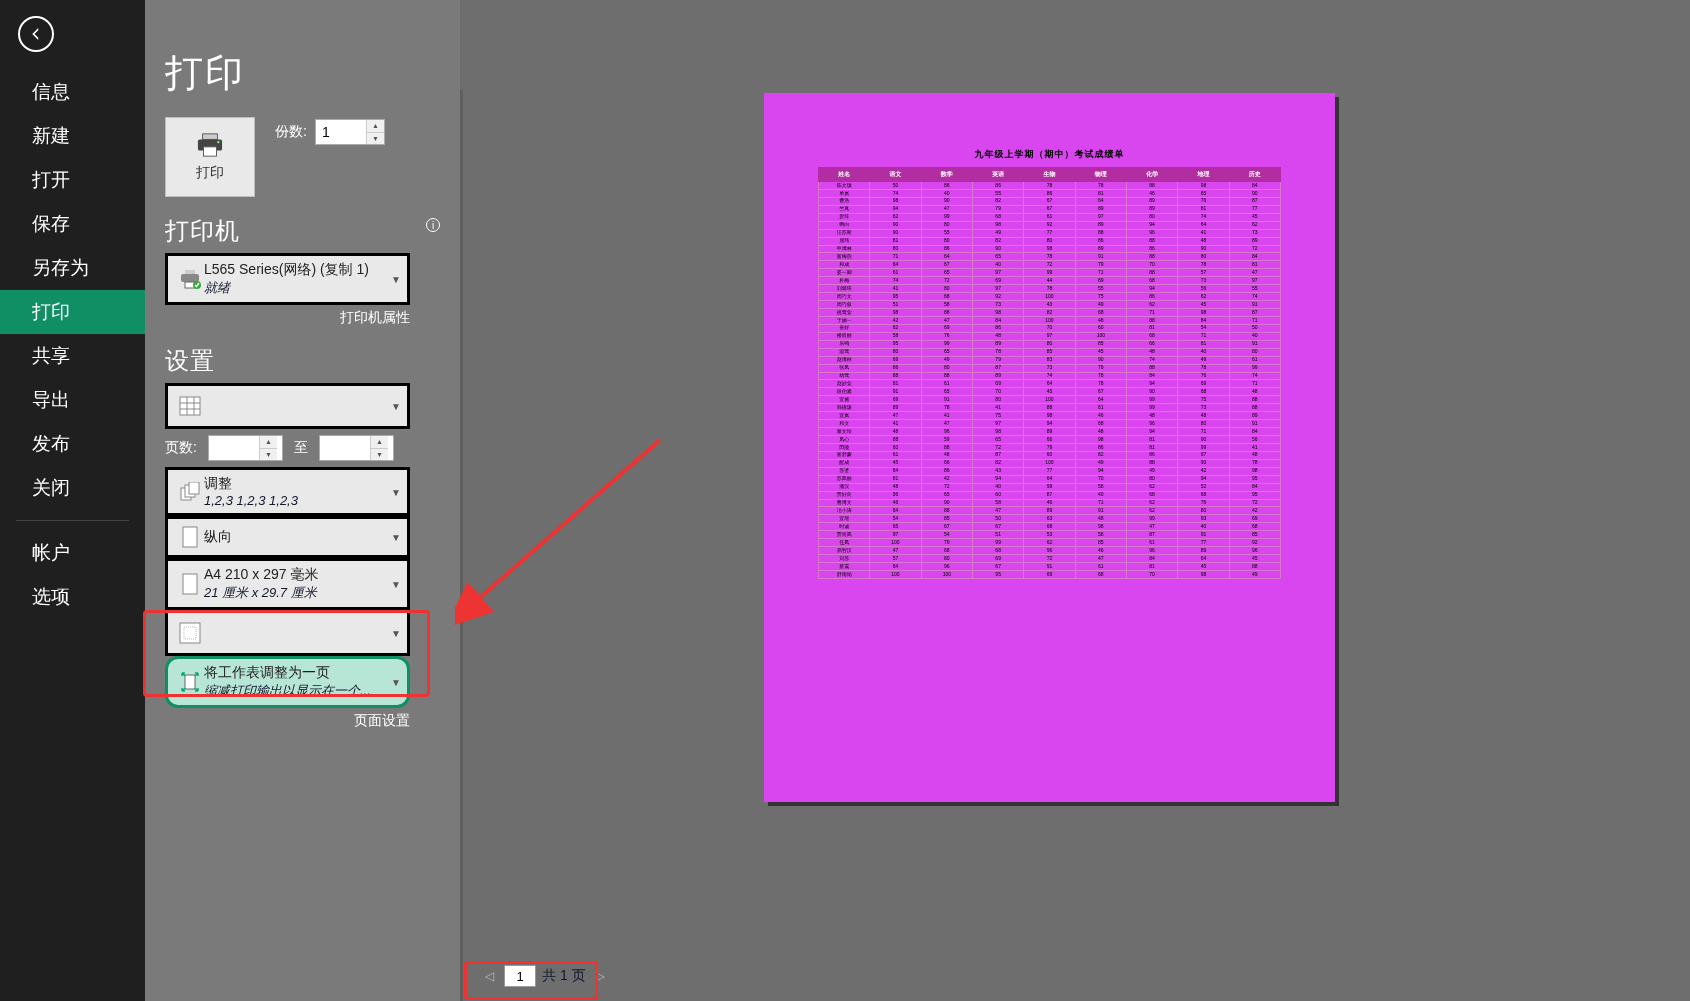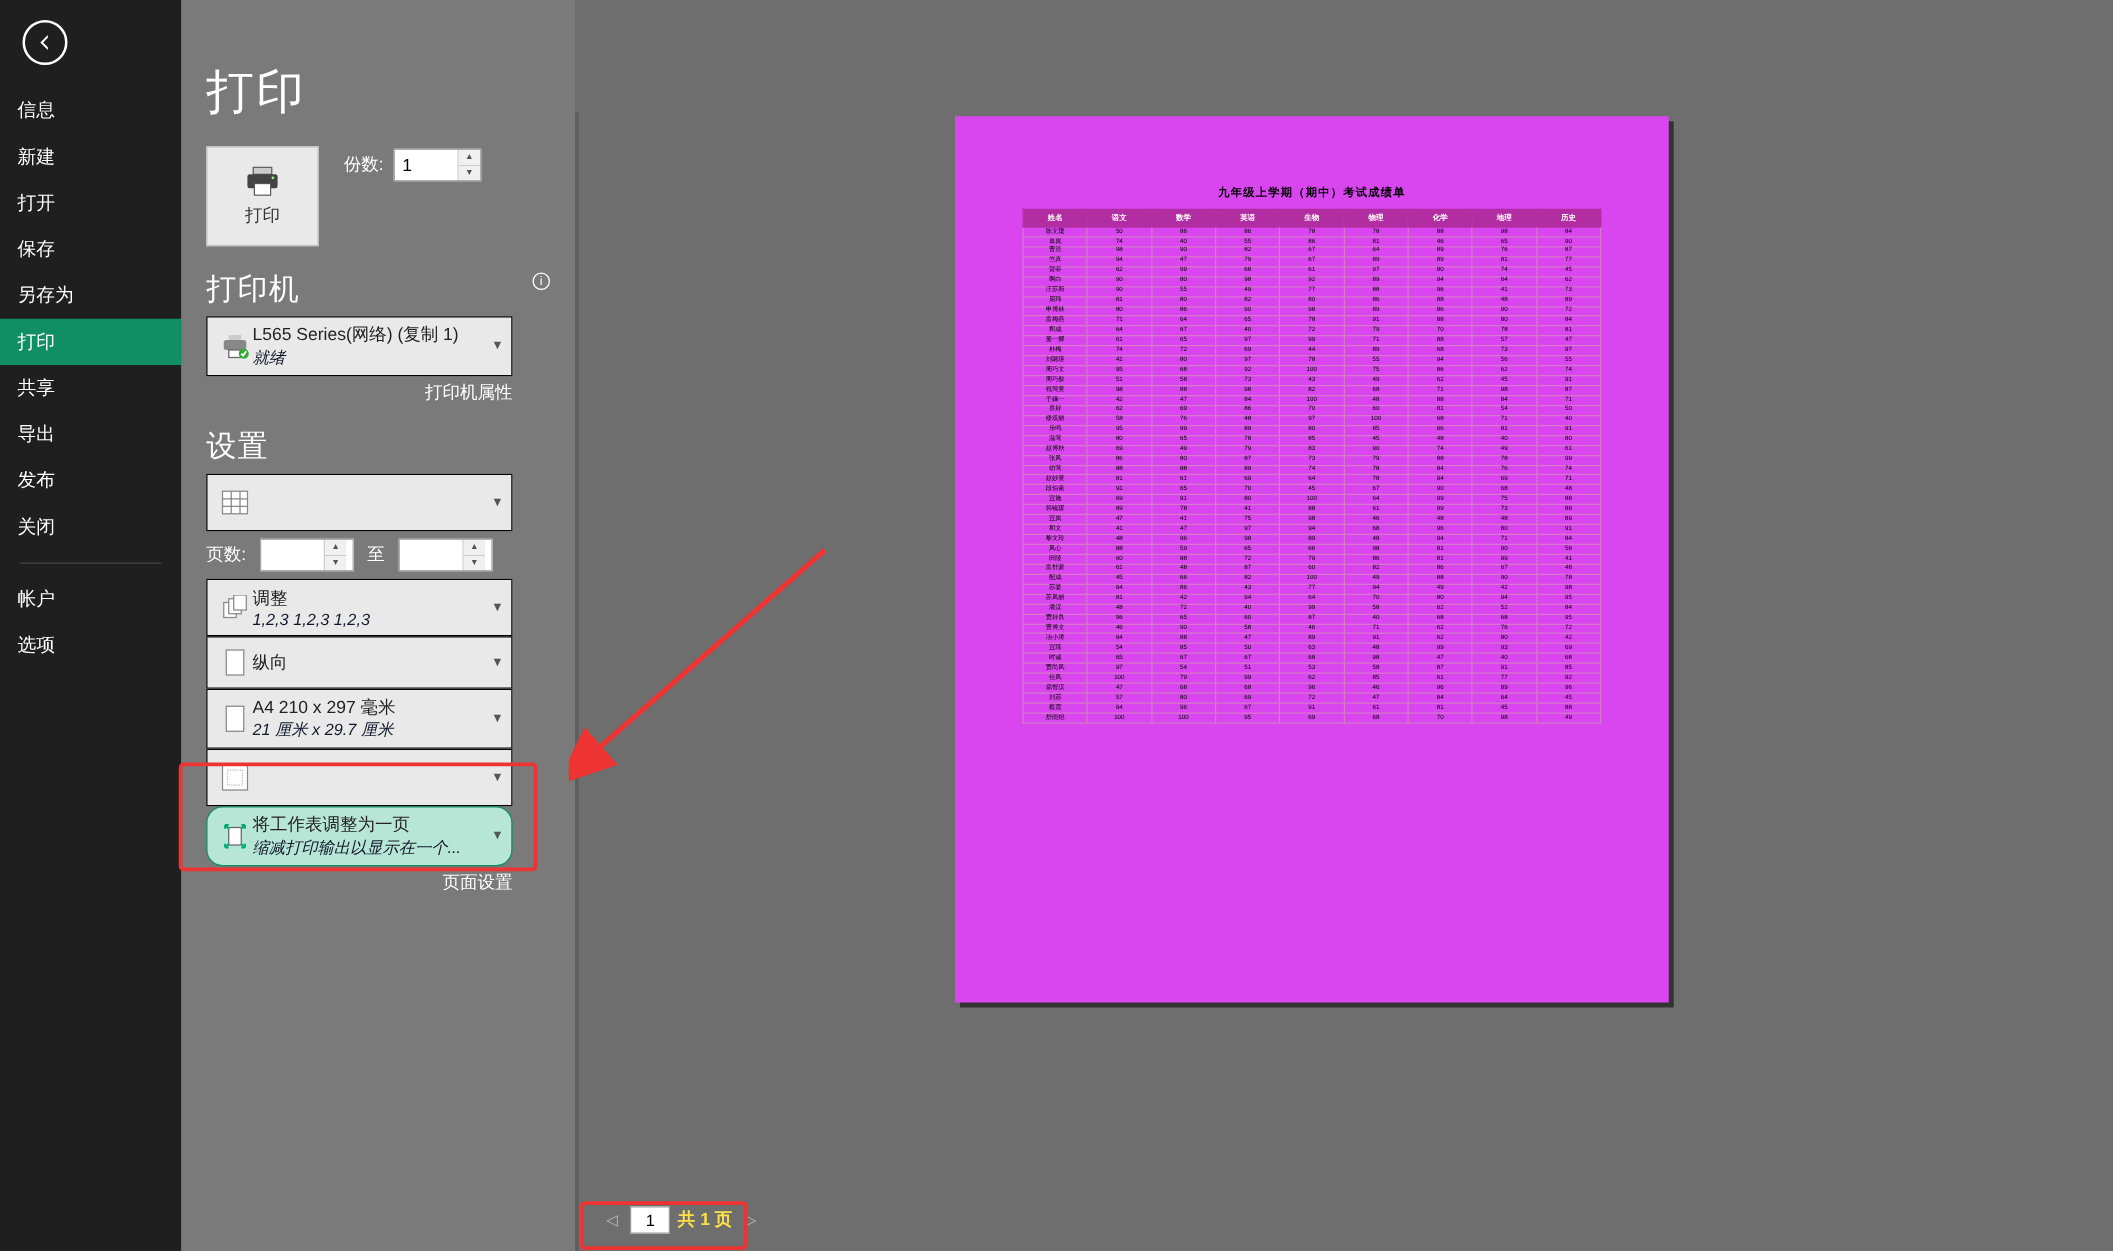--- a/index.html
+++ b/index.html
@@ -4,21 +4,21 @@
 <style>
 * { box-sizing: border-box; margin: 0; padding: 0; }
 html, body { width: 1690px; height: 1001px; overflow: hidden; font-family: "Microsoft YaHei", "Segoe UI", sans-serif; background: #6e6e6e; }
 
 .app { display: flex; width: 100%; height: 100%; }
 
 
 .sidebar { width: 145px; background: #1f1f1f; color: #fff; display: flex; flex-direction: column; padding-top: 8px; }
 .back-btn { width: 36px; height: 36px; border: 2px solid #fff; border-radius: 50%; margin: 8px 0 18px 18px; display:flex; align-items:center; justify-content:center; cursor:pointer; }
 .back-btn svg { width: 18px; height: 18px; fill: #fff; }
-.side-item { padding: 9px 14px; font-size: 15px; color:#fff; cursor:pointer; }
+.side-item { padding: 9px 32px; font-size: 19px; color:#fff; cursor:pointer; }
 .side-item.active { background: #0f8f63; }
 .side-sep { border:none; border-top:1px solid #444; margin: 10px 16px; }
 
 
 .settings-col { width: 315px; background: #7a7a7a; padding: 12px 20px 20px 20px; overflow: visible; position: relative; }
 .page-title { font-size: 38px; color: #fff; font-weight: 300; margin: 36px 0 18px 0; letter-spacing: 2px; }
 
 .print-row { display:flex; align-items:flex-start; gap: 20px; }
 .print-big-btn { width: 90px; height: 80px; background: #e9e9e9; border:1px solid #bfbfbf; display:flex; flex-direction:column; align-items:center; justify-content:center; cursor:pointer; }
 .print-big-btn .ico { width: 32px; height: 26px; }
@@ -30,21 +30,21 @@
 .spinner input { border:none; width: 50px; height:100%; padding: 0 6px; font-size:14px; background:transparent; outline:none; }
 .spinner .spinbtns { width:18px; height:100%; border-left:1px solid #ccc; display:flex; flex-direction:column; }
 .spinner .spinbtns div { flex:1; display:flex; align-items:center; justify-content:center; font-size:7px; color:#555; border-bottom:1px solid #ccc; cursor:pointer; background:#f0f0f0;}
 .spinner .spinbtns div:last-child { border-bottom:none; }
 .spinner.small { width: 75px; }
 
 .section-title { font-size: 24px; color:#ffffff; font-weight: 300; margin: 18px 0 6px 0; letter-spacing: 1px; }
 .section-row { display:flex; align-items:center; justify-content:space-between; }
 .info-icon { width:14px; height:14px; border:1px solid #fff; border-radius:50%; color:#fff; font-size:10px; display:flex; align-items:center; justify-content:center; }
 
-.dropdown { background:#e9e9e9; border:1px solid #000000; display:flex; align-items:center; padding:5px 8px; position:relative; cursor:pointer; min-height:42px; width: 245px; }
+.dropdown { background:#e9e9e9; border:3px solid #000000; display:flex; align-items:center; padding:5px 8px; position:relative; cursor:pointer; min-height:42px; width: 245px; }
 .dropdown.tall { min-height:46px; }
 .dropdown .dd-icon { width: 28px; display:flex; align-items:center; justify-content:center; flex-shrink:0; }
 .dropdown .dd-body { flex:1; overflow:hidden; }
 .dropdown .dd-line1 { font-size:14px; color:#222; white-space:nowrap; overflow:hidden; text-overflow:ellipsis; }
 .dropdown .dd-line2 { font-size:13px; color:#0f172a; white-space:nowrap; overflow:hidden; text-overflow:ellipsis;font-style:italic; }
 .dropdown .caret { position:absolute; right:6px; top:50%; transform:translateY(-50%); font-size:10px; color:#555; }
 .dropdown.highlight { background:#b8e6d6; border-color:#0f8f63;border-radius:13px; }
 
 .link-right { text-align:right; font-size:14px; color:#fff; margin:4px 4px 0 0; cursor:pointer; width:245px; }
 
@@ -63,21 +63,21 @@
 .sheet-title { text-align:center; font-size:9px; font-weight:bold; margin-bottom:6px; letter-spacing:1px; color:#000; }
 .grade-table { width:100%; border-collapse:collapse; table-layout:fixed; }
 .grade-table th { background:#b32da2; color:#fff; font-size:6px; font-weight:bold; padding:2px 0; border:1px solid #b32da2; }
 .grade-table td { border:1px solid #d878c9; font-size:5px; text-align:center; padding:0.6px 0; color:#000; line-height:1.15; }
 .grade-table td:first-child { color:#000; }
 
 
 .page-nav { position:absolute; left:15px; bottom:10px; display:flex; align-items:center; gap:6px; padding:4px 6px; }
 .page-nav .navbtn { color:#bbb; font-size:12px; cursor:pointer; padding:0 4px; }
 .page-nav input { width:32px; height:22px; border:1px solid #999; text-align:center; font-size:13px; }
-.page-nav .oftext { color:#fde047; font-size:14px;font-weight:bold; }
+.page-nav .oftext { color:#0f172a; font-size:14px; }
 .red-box2 { position:absolute; border:3px solid #e33; border-radius:4px; pointer-events:none; }
 
 
 
 </style>
 </head>
 <body>
 
 <div class="app">
 

